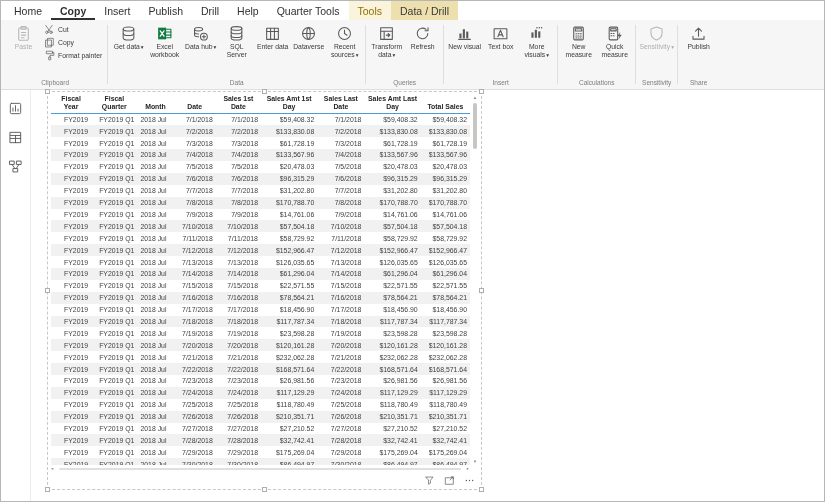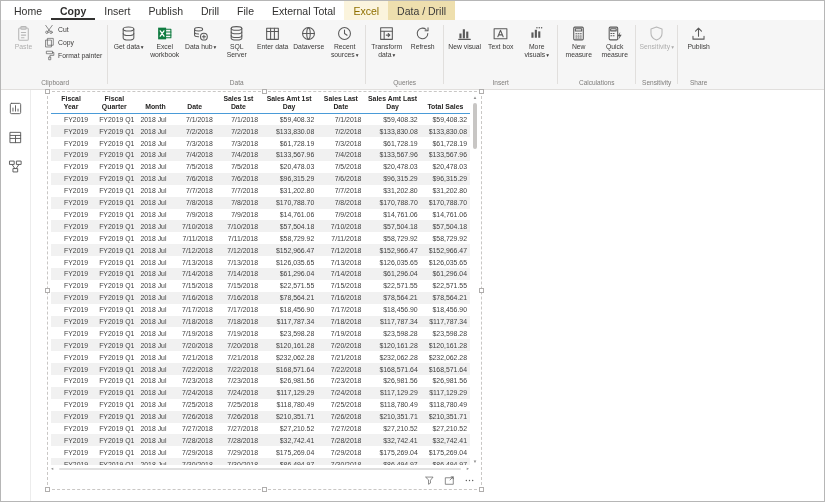--- a/index.html
+++ b/index.html
@@ -67,23 +67,23 @@
 </head>
 <body>
 
 <div class="app">
   <div class="menubar">
       <div class="tab">Home</div>
       <div class="tab active">Copy</div>
       <div class="tab">Insert</div>
       <div class="tab">Publish</div>
       <div class="tab">Drill</div>
-      <div class="tab">File</div>
-      <div class="tab">External Total</div>
-      <div class="tab contextual-gold">Excel</div>
+      <div class="tab">Help</div>
+      <div class="tab">Quarter Tools</div>
+      <div class="tab contextual-gold">Tools</div>
       <div class="tab contextual-tan">Data / Drill</div>
     </div>
   <div class="ribbon">
       <div class="rgroup">
         <div class="rbuttons">
           <div class="rbtn large disabled">
             <span class="icon">
               <svg viewBox="0 0 16 16">
                 <rect x="5.5" y="1.5" width="5" height="2.5" rx="0.8"></rect>
                 <rect x="3.5" y="2.8" width="9" height="11.5" rx="1"></rect>

